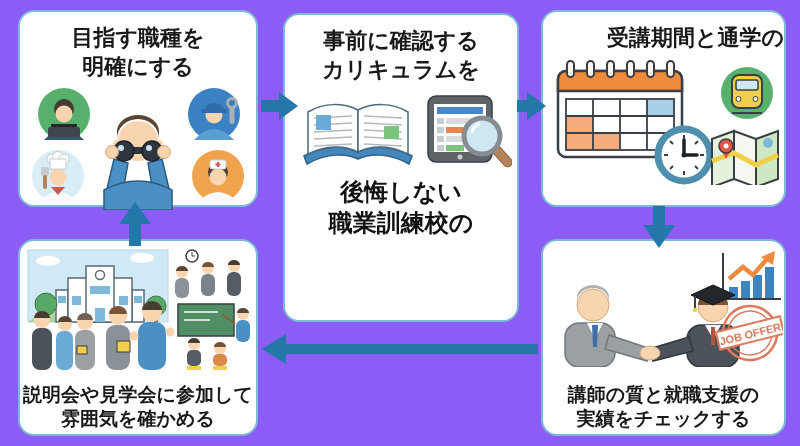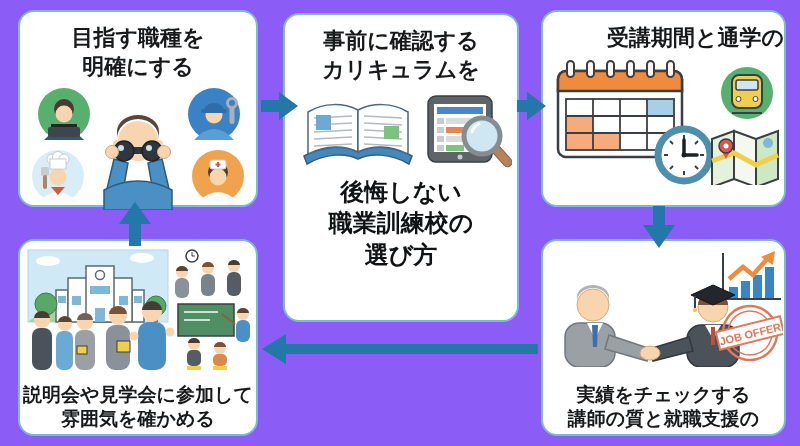--- a/index.html
+++ b/index.html
@@ -153,21 +153,20 @@
       </g>
       <g>
         <rect x="200" y="58" width="9" height="26" rx="4" fill="#b5835a" stroke="#8a5f3e" transform="rotate(-42 204 60)"></rect>
         <circle cx="192" cy="48" r="18" fill="#cfe7f2" stroke="#858c92" stroke-width="5"></circle>
         <path d="M182,44 a12,12 0 0 1 7,-8" stroke="#ffffff" stroke-width="3" fill="none" stroke-linecap="round" opacity="0.85"></path>
       </g>
     </svg>
     <h1 class="main-title">
       <span>後悔しない</span>
       <span>職業訓練校の</span>
-      <span>選び方</span>
     </h1>
   </section>
 
   <section class="box box3">
     <h2 class="step-title">
       <span>受講期間と通学の</span>
     </h2>
     <svg class="illus illus3" viewBox="0 0 238 130">
       <g>
         <rect x="12" y="16" width="124" height="86" rx="8" fill="#ffffff" stroke="#3a3f46" stroke-width="2.5"></rect>
@@ -262,22 +261,22 @@
         <ellipse cx="105" cy="104" rx="10" ry="7" fill="#f8d5ae" stroke="#d8a878"></ellipse>
       </g>
       <g transform="rotate(-14 205 84)">
         <circle cx="205" cy="84" r="27" fill="none" stroke="#dd7a5e" stroke-width="2.5"></circle>
         <circle cx="205" cy="84" r="22" fill="none" stroke="#dd7a5e" stroke-width="1.5"></circle>
         <rect x="172" y="75" width="66" height="18" fill="#fffdfb" stroke="#dd7a5e" stroke-width="2"></rect>
         <text x="205" y="89" text-anchor="middle" font-size="11" font-weight="bold" fill="#dd7a5e">JOB OFFER</text>
       </g>
     </svg>
     <h2 class="step-title">
+      <span>講師の質と就職支援の</span>
       <span>実績をチェックする</span>
-      <span>講師の質と就職支援の</span>
     </h2>
   </section>
 
   <section class="box box5">
     <svg class="illus illus5" viewBox="0 0 232 124">
       <g>
         <rect x="6" y="2" width="140" height="72" fill="#cfe9f6" stroke="#b8d4e4"></rect>
         <ellipse cx="26" cy="13" rx="12" ry="5" fill="#ffffff"></ellipse>
         <ellipse cx="120" cy="10" rx="12" ry="5" fill="#ffffff"></ellipse>
         <path d="M6,74 Q30,54 62,74 Z" fill="#a8d49a"></path>

